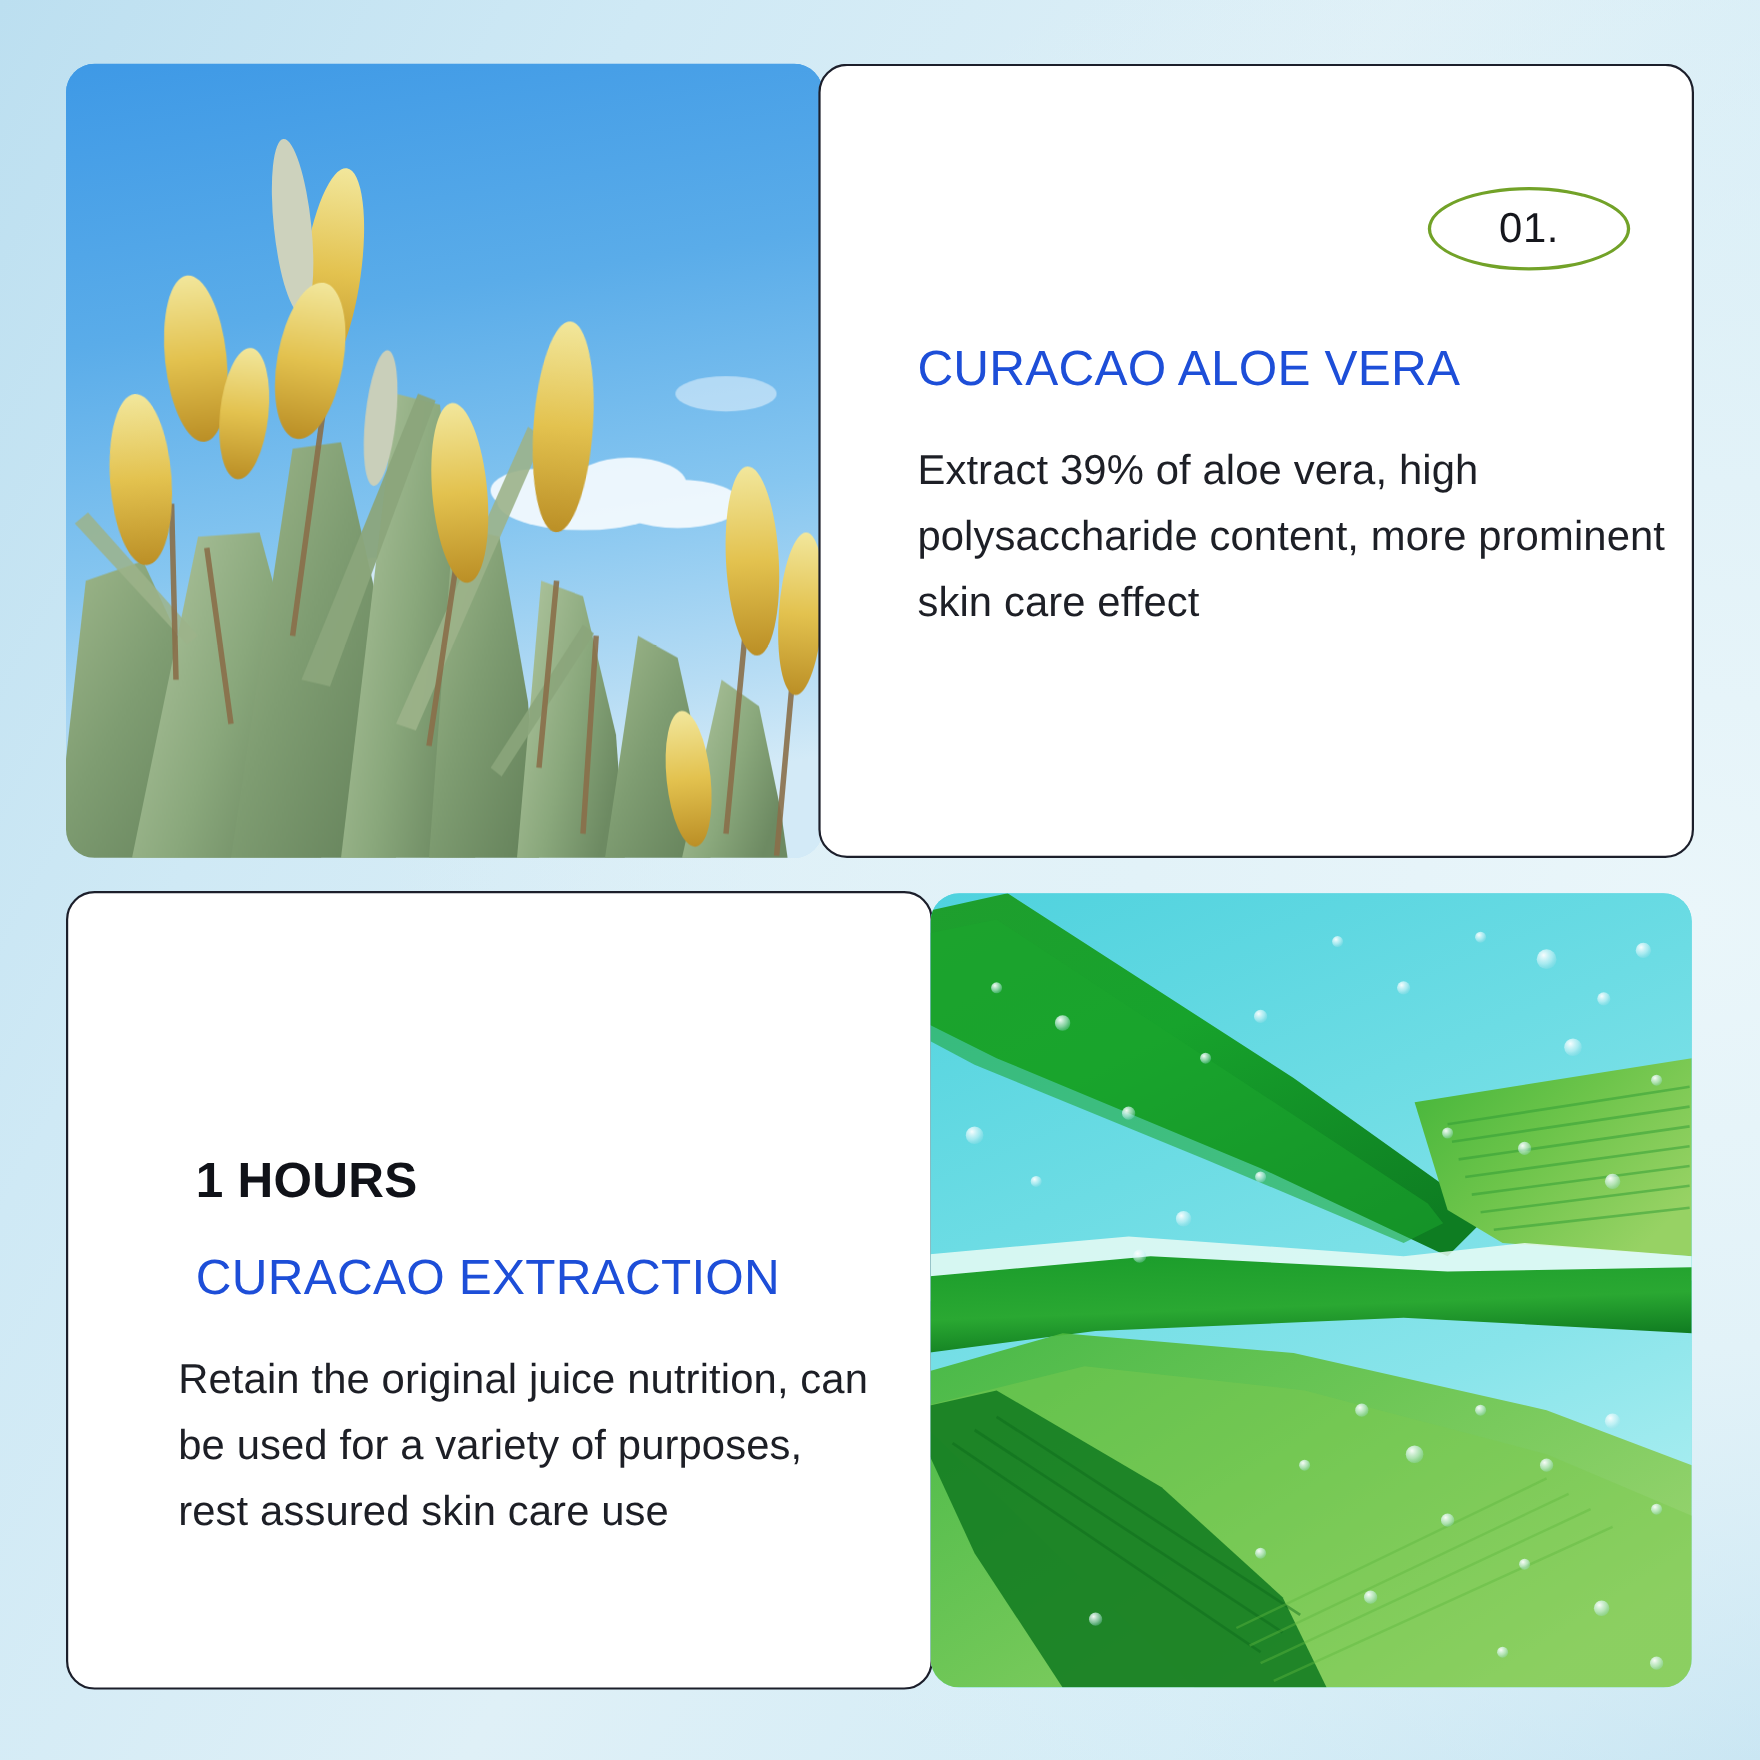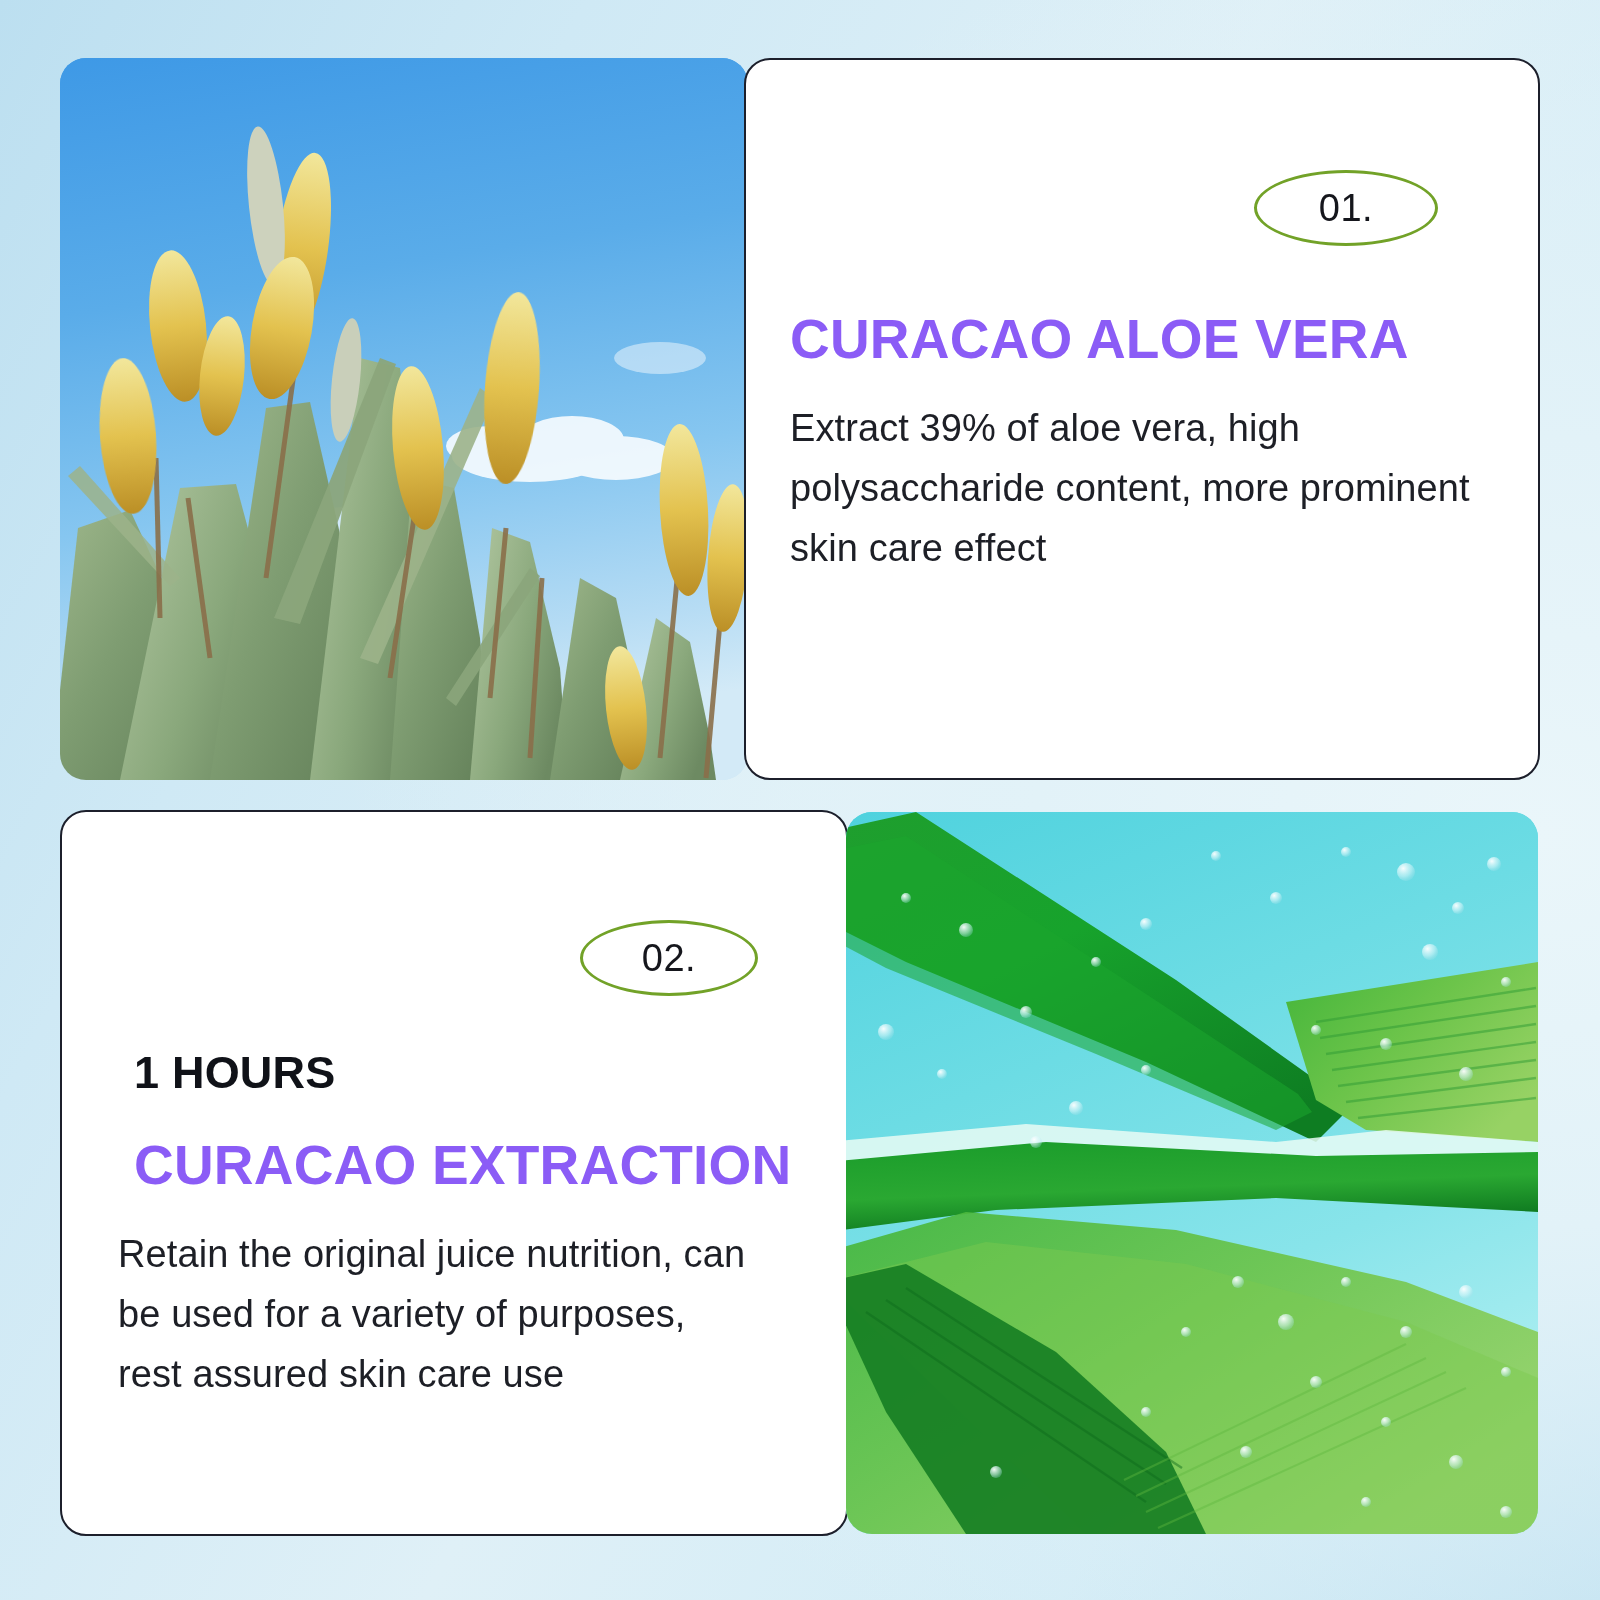--- a/index.html
+++ b/index.html
@@ -67,20 +67,21 @@
     height: 722px;
     border-radius: 26px;
     background: linear-gradient(165deg, #57d4e0 0%, #63d8e2 28%, #7ee0e6 55%, #8ee5ea 78%, #a5ecef 100%);
   }
 
   
   .card-body {
     position: relative;
     width: 100%;
     height: 100%;
+    margin-left: 44px;
   }
 
   .num-badge {
     position: absolute;
     display: flex;
     align-items: center;
     justify-content: center;
     border: 3px solid #72a228;
     border-radius: 50%;
     color: #15161c;
@@ -106,23 +107,23 @@
     position: absolute;
     color: #101218;
     font-weight: 700;
     font-size: 45px;
     line-height: 1.0;
     letter-spacing: 0.2px;
     white-space: nowrap;
   }
   .heading-line2 {
     position: absolute;
-    color: #8b5cf6;
-    font-weight: 700;
-    font-size: 55px;
+    color: #1d4ed8;
+    font-weight: 400;
+    font-size: 45px;
     line-height: 1.0;
     letter-spacing: 0.2px;
     white-space: nowrap;
   }
 
   .desc {
     position: absolute;
     color: #1d1f26;
     font-weight: 400;
     font-size: 38px;
@@ -248,21 +249,20 @@
   <div class="panel text-card card-text-1">
     <div class="card-body">
       <div class="num-badge badge-1">01.</div>
       <div class="heading-line2 c1-h2">CURACAO ALOE VERA</div>
       <div class="desc c1-desc">Extract 39% of aloe vera, high polysaccharide content, more prominent skin care effect</div>
     </div>
   </div>
 
   <div class="panel text-card card-text-2">
     <div class="card-body">
-      <div class="num-badge badge-2">02.</div>
       <div class="heading c2-h1">1 HOURS</div>
       <div class="heading-line2 c2-h2">CURACAO EXTRACTION</div>
       <div class="desc c2-desc">Retain the original juice nutrition, can be used for a variety of purposes, rest assured skin care use</div>
     </div>
   </div>
 
   <div class="panel photo-aloe-gel">
     <div class="art">
       <svg viewBox="0 0 692 722" preserveAspectRatio="none">
         <defs>

